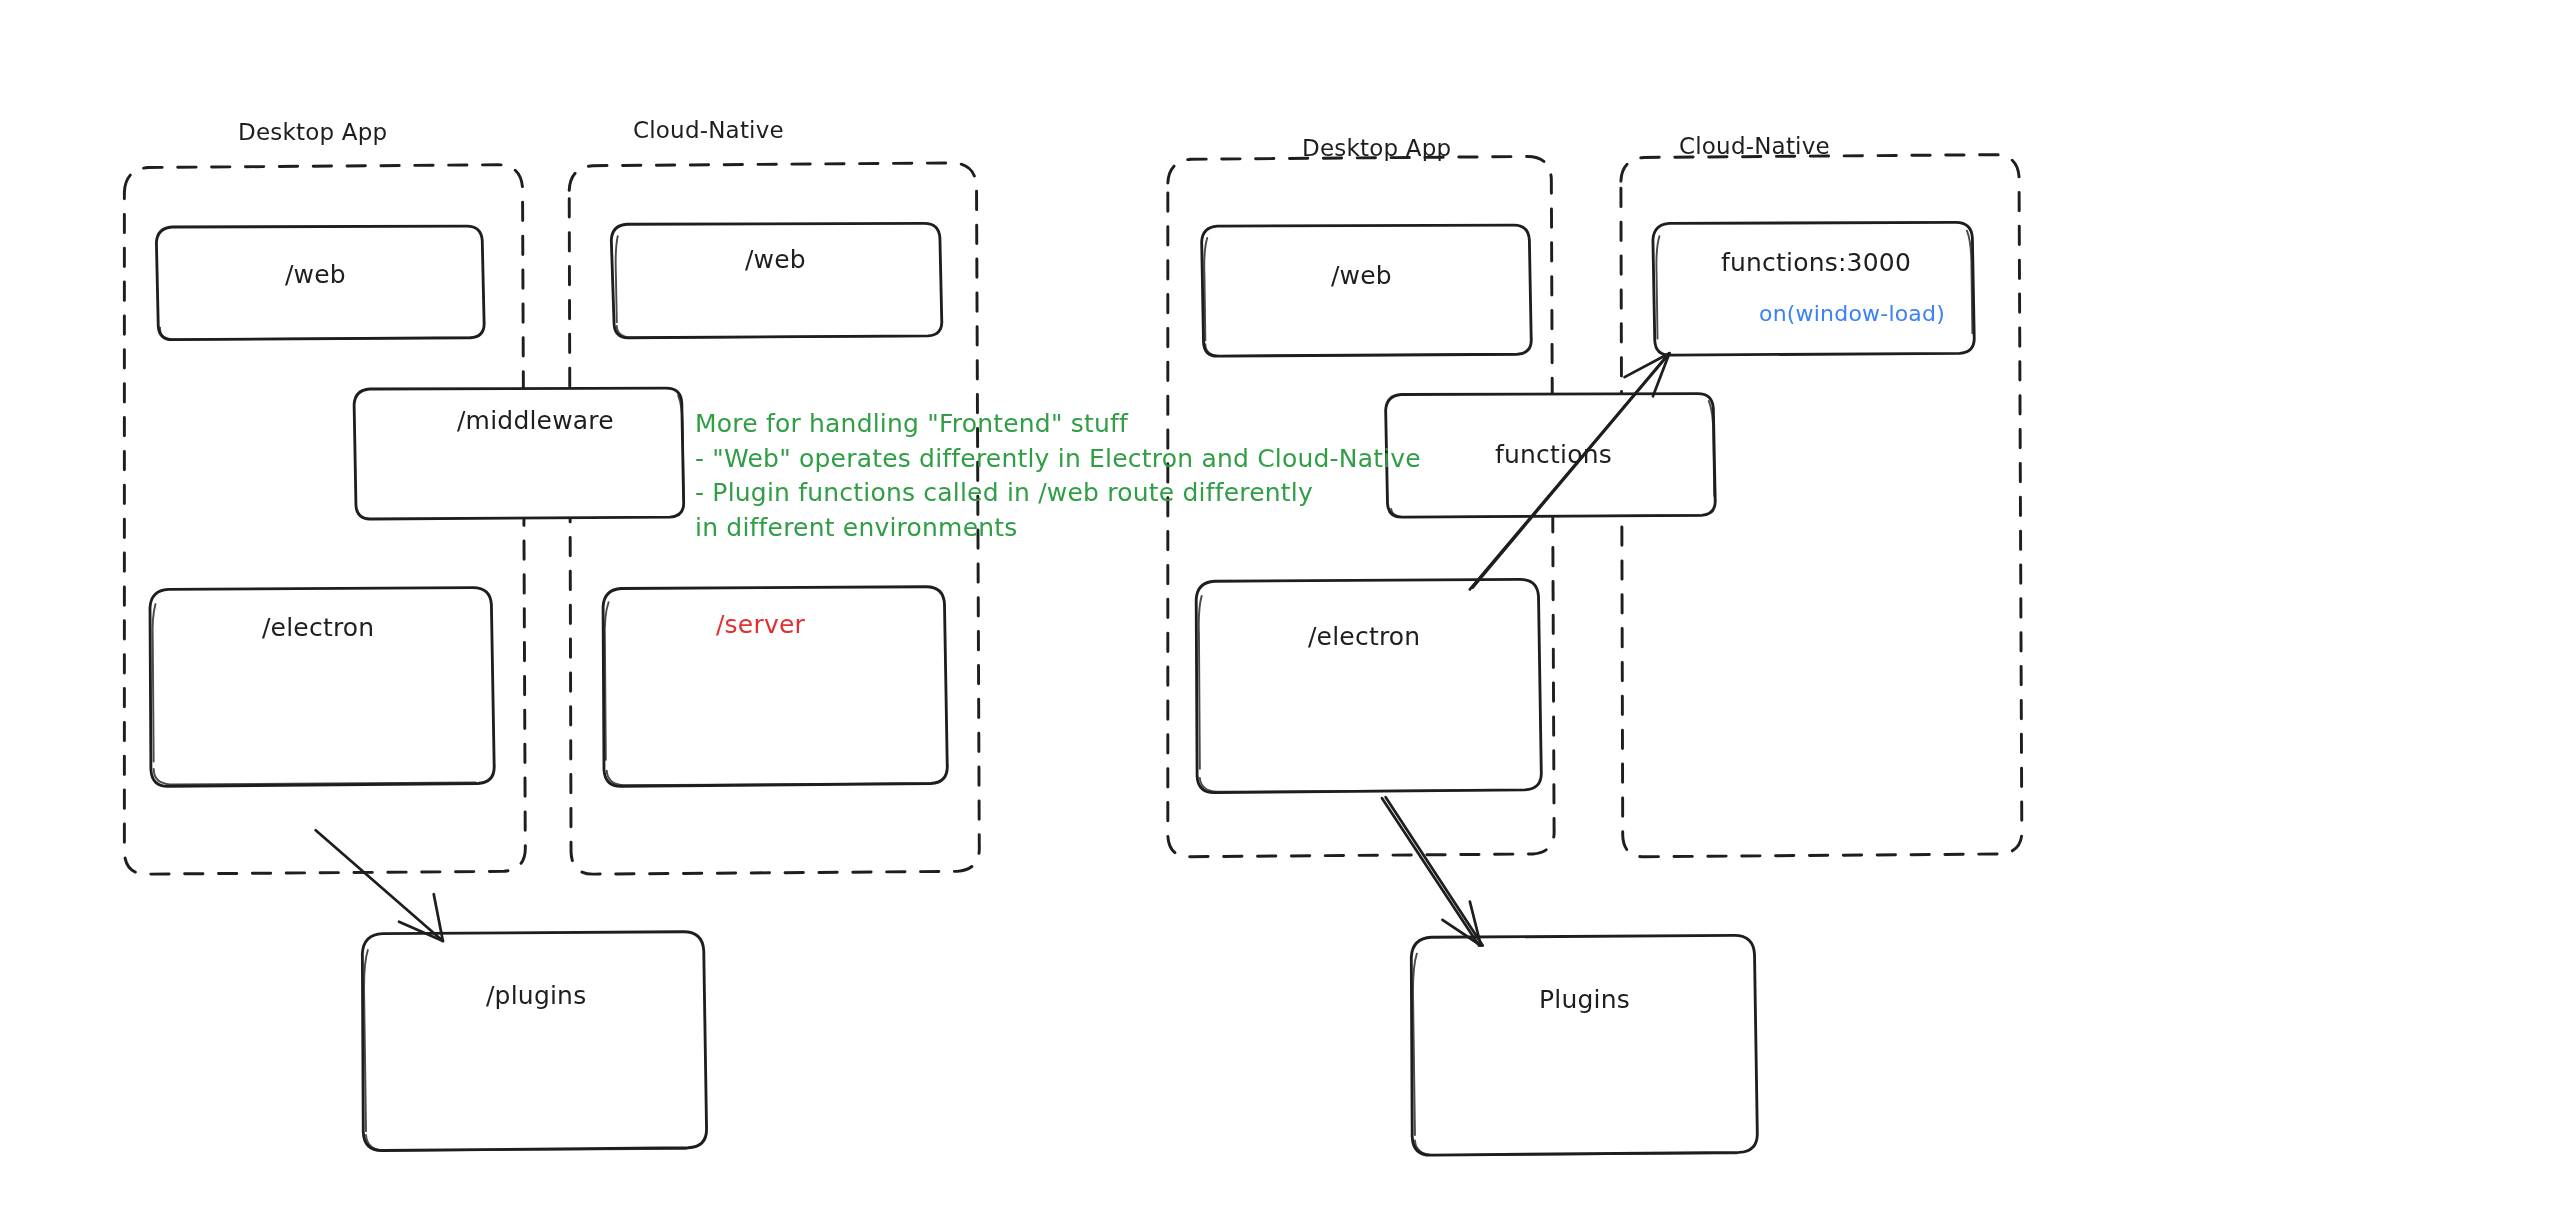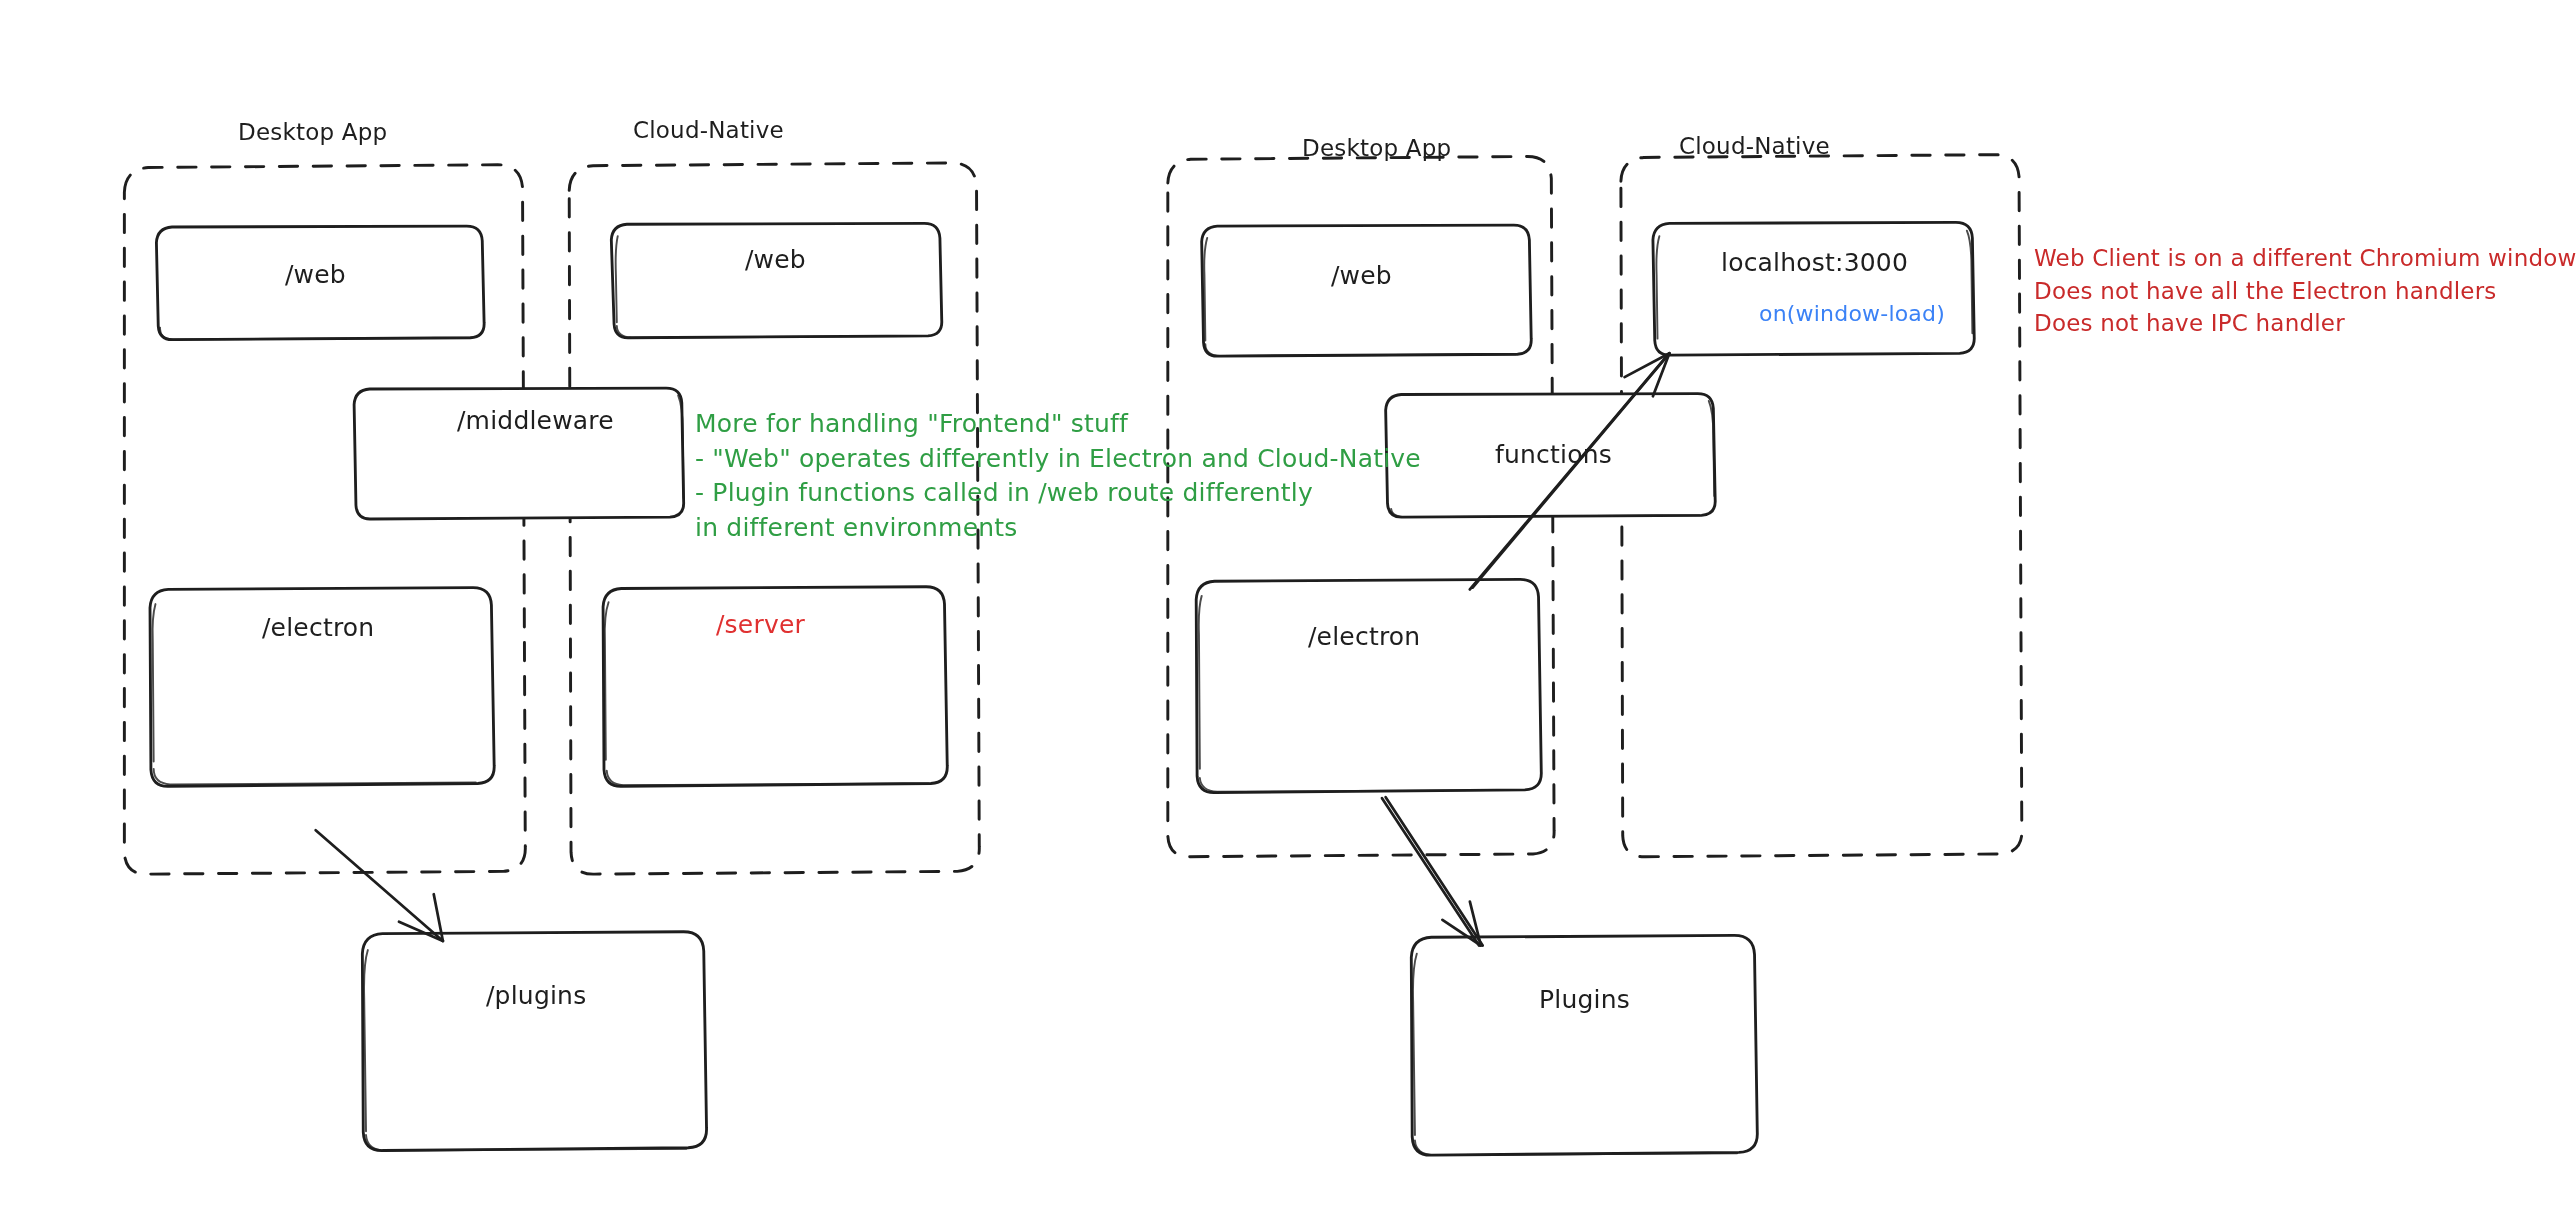--- a/index.html
+++ b/index.html
@@ -205,33 +205,30 @@
   <div class="txt box-label-red" style="left:676px; top:607px;">/server</div>
 
   <div class="txt box-label" style="left:446px; top:978px;">/plugins</div>
 
   <div class="txt group-label" style="left:1262px; top:132px;">Desktop App</div>
 
   <div class="txt group-label" style="left:1639px; top:130px;">Cloud-Native</div>
 
   <div class="txt box-label" style="left:1291px; top:258px;">/web</div>
 
-  <div class="txt box-label" style="left:1681px; top:245px;">localhost:3000</div>
+  <div class="txt box-label" style="left:1681px; top:245px;">functions:3000</div>
 
   <div class="txt sub-red" style="left:1719px; top:298px;">on(window-load)</div>
 
   <div class="txt box-label" style="left:1455px; top:437px;">functions</div>
 
   <div class="txt box-label" style="left:1268px; top:619px;">/electron</div>
 
   <div class="txt box-label" style="left:1499px; top:982px;">Plugins</div>
 
   <div class="txt note-green" style="left:655px; top:407px;">More for handling "Frontend" stuff
 - "Web" operates differently in Electron and Cloud-Native
 - Plugin functions called in /web route differently
 in different environments</div>
 
-  <div class="txt note-red" style="left:1994px; top:242px;">Web Client is on a different Chromium window
-Does not have all the Electron handlers
-Does not have IPC handler</div>
 
 </div>
 
 
 </body></html>

